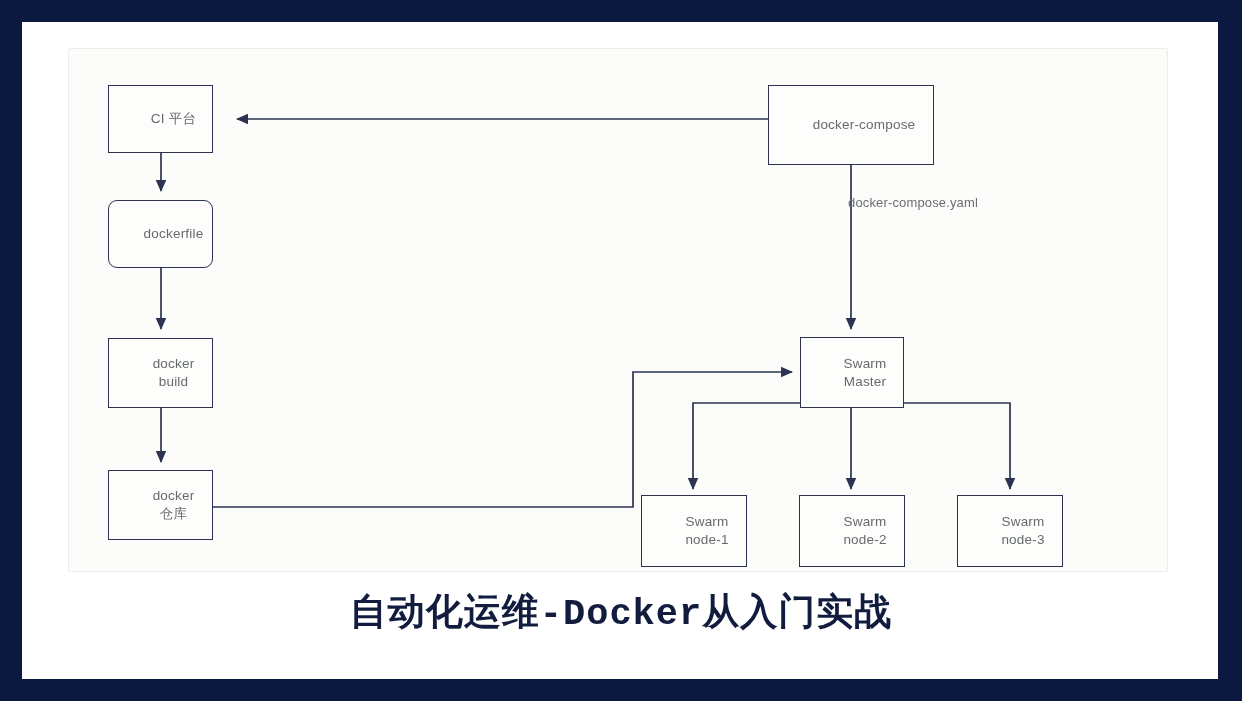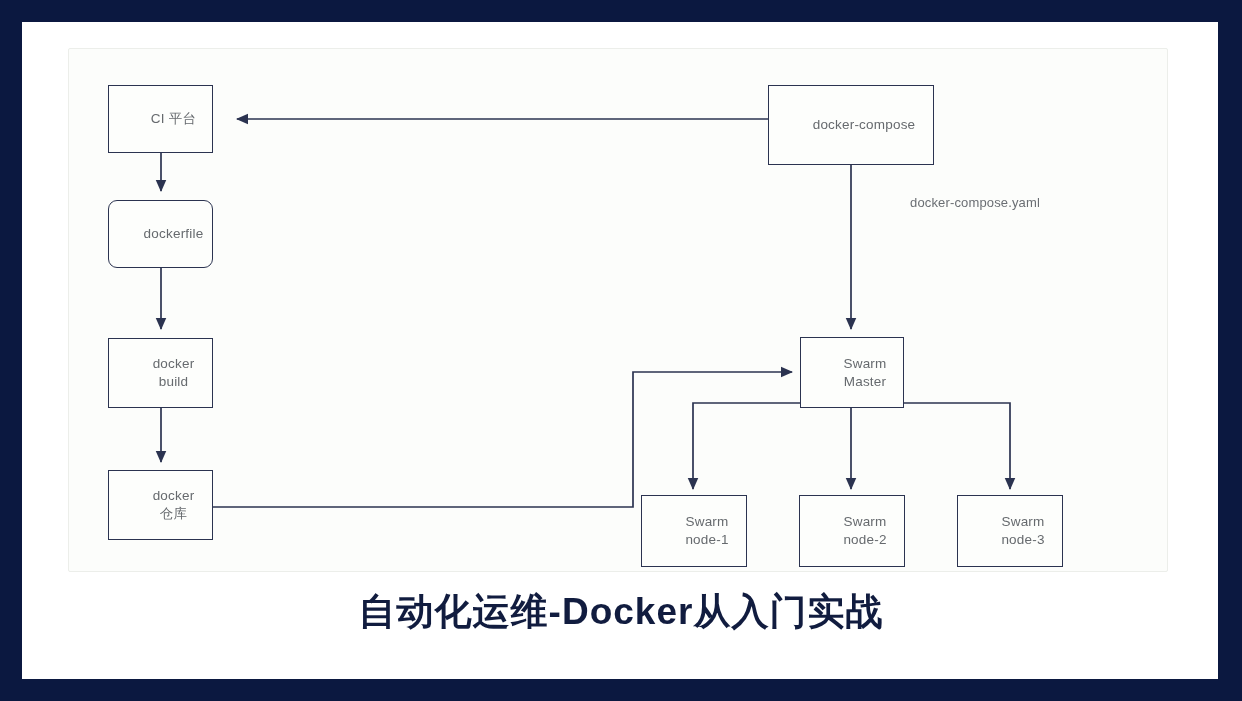--- a/index.html
+++ b/index.html
@@ -67,21 +67,21 @@
   #slide-title {
     position: absolute;
     left: 0;
     top: 565px;
     width: 1198px;
     text-align: center;
     color: #111c3f;
     font-size: 37px;
     font-weight: bold;
     letter-spacing: 1px;
-    font-family: Liberation Sans, sans-serif;
+    font-family: Liberation Mono, monospace;
   }
 </style>
 </head>
 <body>
 
 <div id="slide">
   <div id="canvas">
 
     <div id="diagram-panel"></div>
 
@@ -131,18 +131,18 @@
 
     <div class="node" style="left:619px; top:473px; width:106px; height:72px;">Swarm
 node-1</div>
 
     <div class="node" style="left:777px; top:473px; width:106px; height:72px;">Swarm
 node-2</div>
 
     <div class="node" style="left:935px; top:473px; width:106px; height:72px;">Swarm
 node-3</div>
 
-    <div class="edge-label" style="left:888px; top:173px;">docker-compose.yaml</div>
+    <div class="edge-label" style="left:826px; top:173px;">docker-compose.yaml</div>
 
     <div id="slide-title">自动化运维-Docker从入门实战</div>
 
   </div>
 </div>
 
 </body></html>

